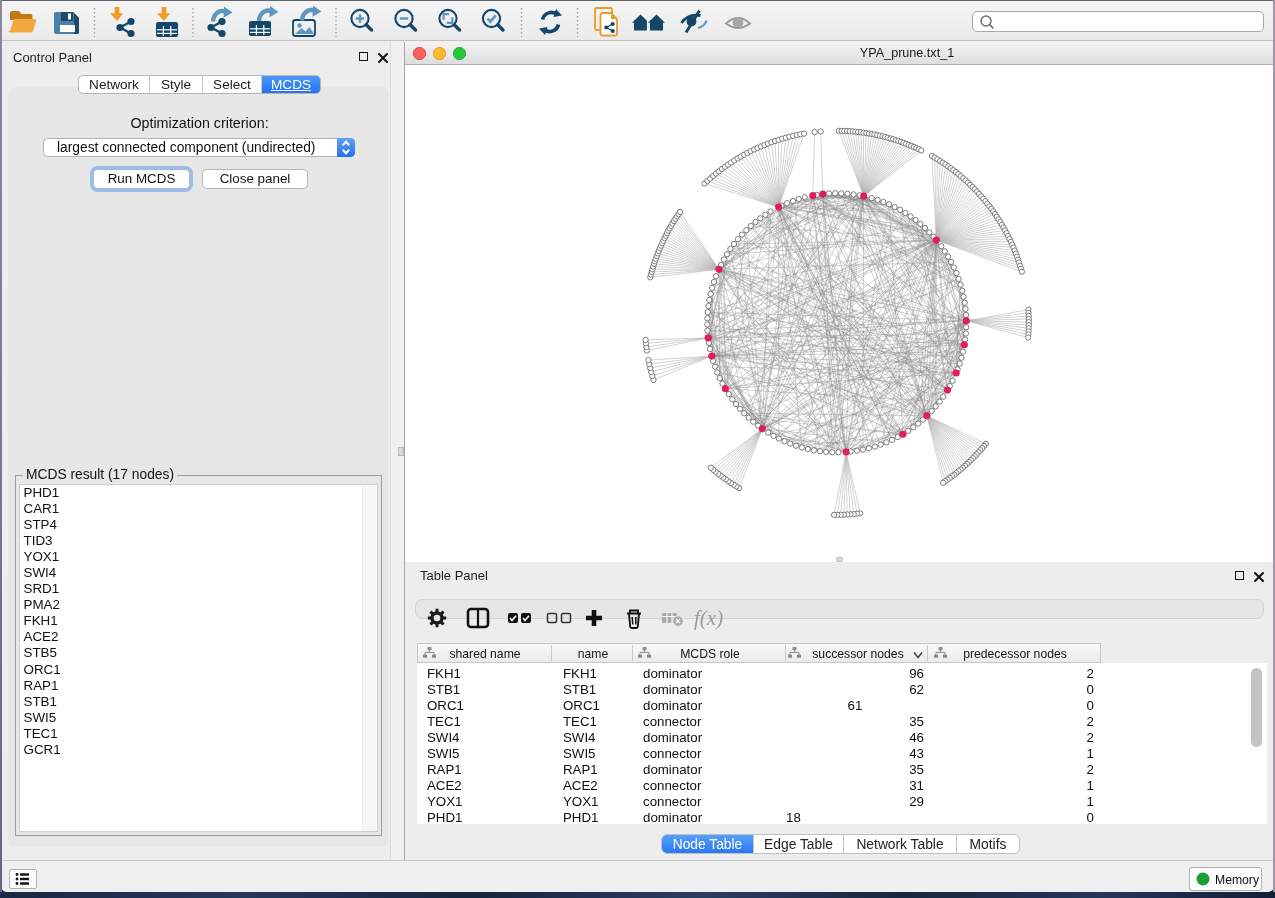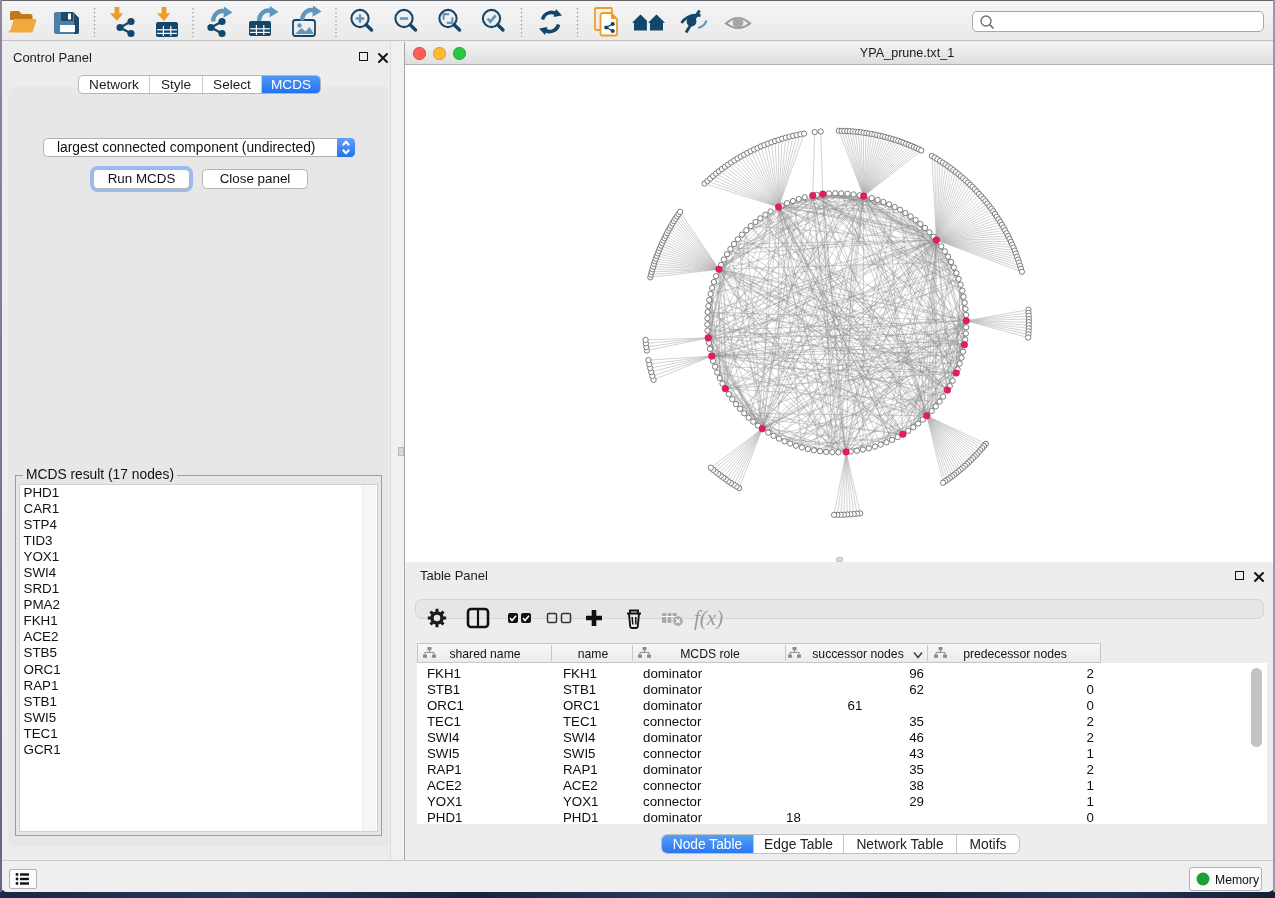--- a/index.html
+++ b/index.html
@@ -15,21 +15,21 @@
 #searchbox { position:absolute; left:972px; top:10px; width:292px; height:21px; background:#fff;
   border:1px solid #a8a8a8; border-radius:5px; }
 
 #cp-title { position:absolute; left:13px; top:49px; font-size:13px; color:#1d1d1d; }
 .sq { position:absolute; width:9px; height:9px; border:1.6px solid #111; }
 .panel-inner { position:absolute; left:8px; top:86px; width:381px; height:760px; background:#e7e7e7; border-radius:7px; }
 #tabs { position:absolute; left:78px; top:74px; width:243px; height:19px; background:#fff;
   border:1px solid #b5b5b5; border-radius:5px; display:flex; font-size:13.6px; font-weight:400; color:#1c1c1c; }
 #tabs div { flex:none; display:flex; align-items:center; justify-content:center; border-right:1px solid #c9c9c9; }
 #tabs div:last-child { border-right:none; border-radius:0 4px 4px 0;
-  background:linear-gradient(#4f97f8,#2273f2); color:#fff; }
+  background:linear-gradient(#4f97f8,#2273f2); color:#fff;text-decoration:underline; }
 #optlabel { position:absolute; left:0; top:114px; width:399px; text-align:center; font-size:14.3px; color:#111; }
 #dropdown { position:absolute; left:43px; top:137px; width:312px; height:19px; background:#fff;
   border:1px solid #b2b2b2; border-radius:4.5px; font-size:13.8px; color:#111; line-height:18px; padding-left:13px; }
 #dropbtn { position:absolute; right:-1px; top:-1px; width:18px; height:19px; border-radius:0 4.5px 4.5px 0;
   background:linear-gradient(#62a1f9,#2272f1); }
 .btn { position:absolute; height:20px; background:#fff; border:1px solid #b5b5b5; border-radius:4.5px;
   font-size:13.4px; color:#111; text-align:center; line-height:18.5px; }
 #fieldset { position:absolute; left:15px; top:474px; width:367px; height:361px; border:1px solid #9d9d9d; }
 #legend { position:absolute; left:7px; top:-9px; background:#e7e7e7; padding:0 3px; font-size:13.8px; color:#111; }
 #mlist { position:absolute; left:3px; top:8px; width:359px; height:348px; background:#fff; overflow:hidden;
@@ -180,20 +180,21 @@
   <svg width="12" height="12" viewBox="0 0 12 12" style="position:absolute;left:377px;top:51px">
     <path d="M2 2 L10 10 M10 2 L2 10" stroke="#161616" stroke-width="2.1" stroke-linecap="round"></path>
   </svg>
   <div class="panel-inner"></div>
   <div id="tabs">
     <div style="width:71px;border-radius:4px 0 0 4px">Network</div>
     <div style="width:53px">Style</div>
     <div style="width:59px">Select</div>
     <div style="width:58px">MCDS</div>
   </div>
+  <div id="optlabel">Optimization criterion:</div>
   <div id="dropdown">largest connected component (undirected)
     <div id="dropbtn">
       <svg width="18" height="19" viewBox="0 0 18 19">
         <path d="M5.8 7.2 L9 3.8 L12.2 7.2 M5.8 11.8 L9 15.2 L12.2 11.8" fill="none" stroke="#fff" stroke-width="2"></path>
       </svg>
     </div>
   </div>
   <div class="btn" style="left:93px;top:168px;width:97px;box-shadow:0 0 0 3px rgba(110,165,245,.65)">Run MCDS</div>
   <div class="btn" style="left:202px;top:168px;width:106px">Close panel</div>
   <div id="fieldset">
@@ -1328,21 +1329,21 @@
       <span style="left:427px">RAP1</span>
       <span style="left:563px">RAP1</span>
       <span style="left:643px">dominator</span>
       <span style="left:786px;width:138px;text-align:right">35</span>
       <span style="left:957px;width:137px;text-align:right">2</span>
     </div>
 <div class="trow" style="top:776px">
       <span style="left:427px">ACE2</span>
       <span style="left:563px">ACE2</span>
       <span style="left:643px">connector</span>
-      <span style="left:786px;width:138px;text-align:right">38</span>
+      <span style="left:786px;width:138px;text-align:right">31</span>
       <span style="left:957px;width:137px;text-align:right">1</span>
     </div>
 <div class="trow" style="top:792px">
       <span style="left:427px">YOX1</span>
       <span style="left:563px">YOX1</span>
       <span style="left:643px">connector</span>
       <span style="left:786px;width:138px;text-align:right">29</span>
       <span style="left:957px;width:137px;text-align:right">1</span>
     </div>
 <div class="trow" style="top:808px">

